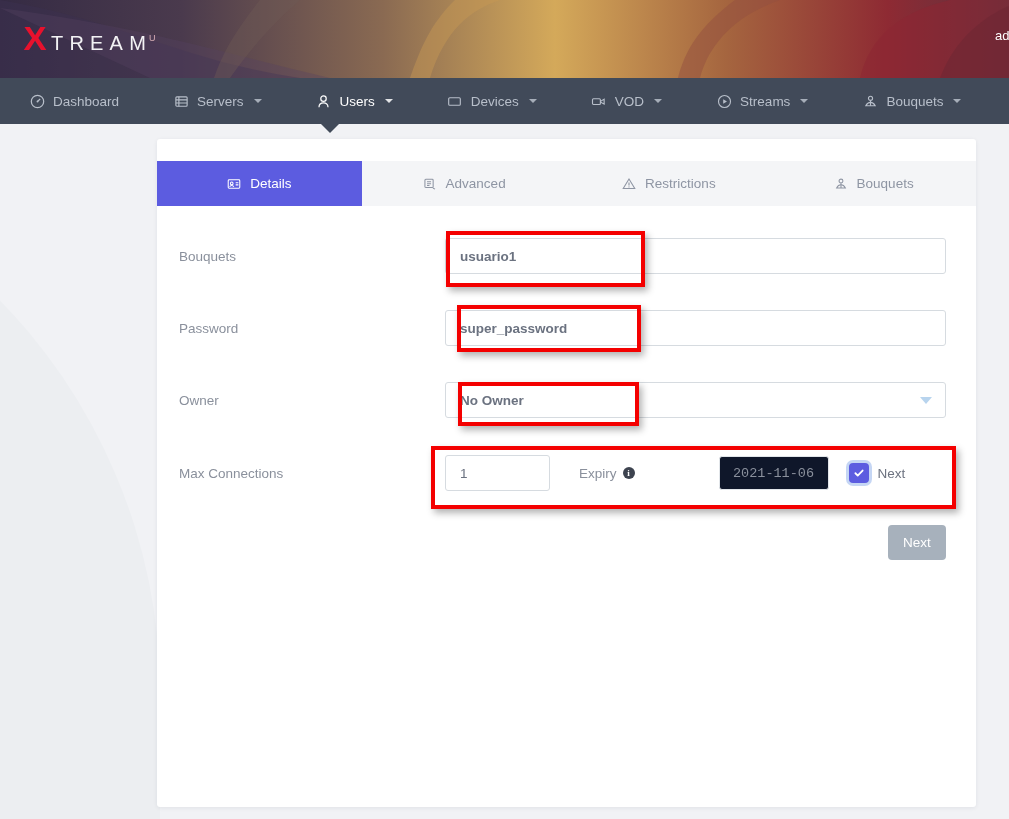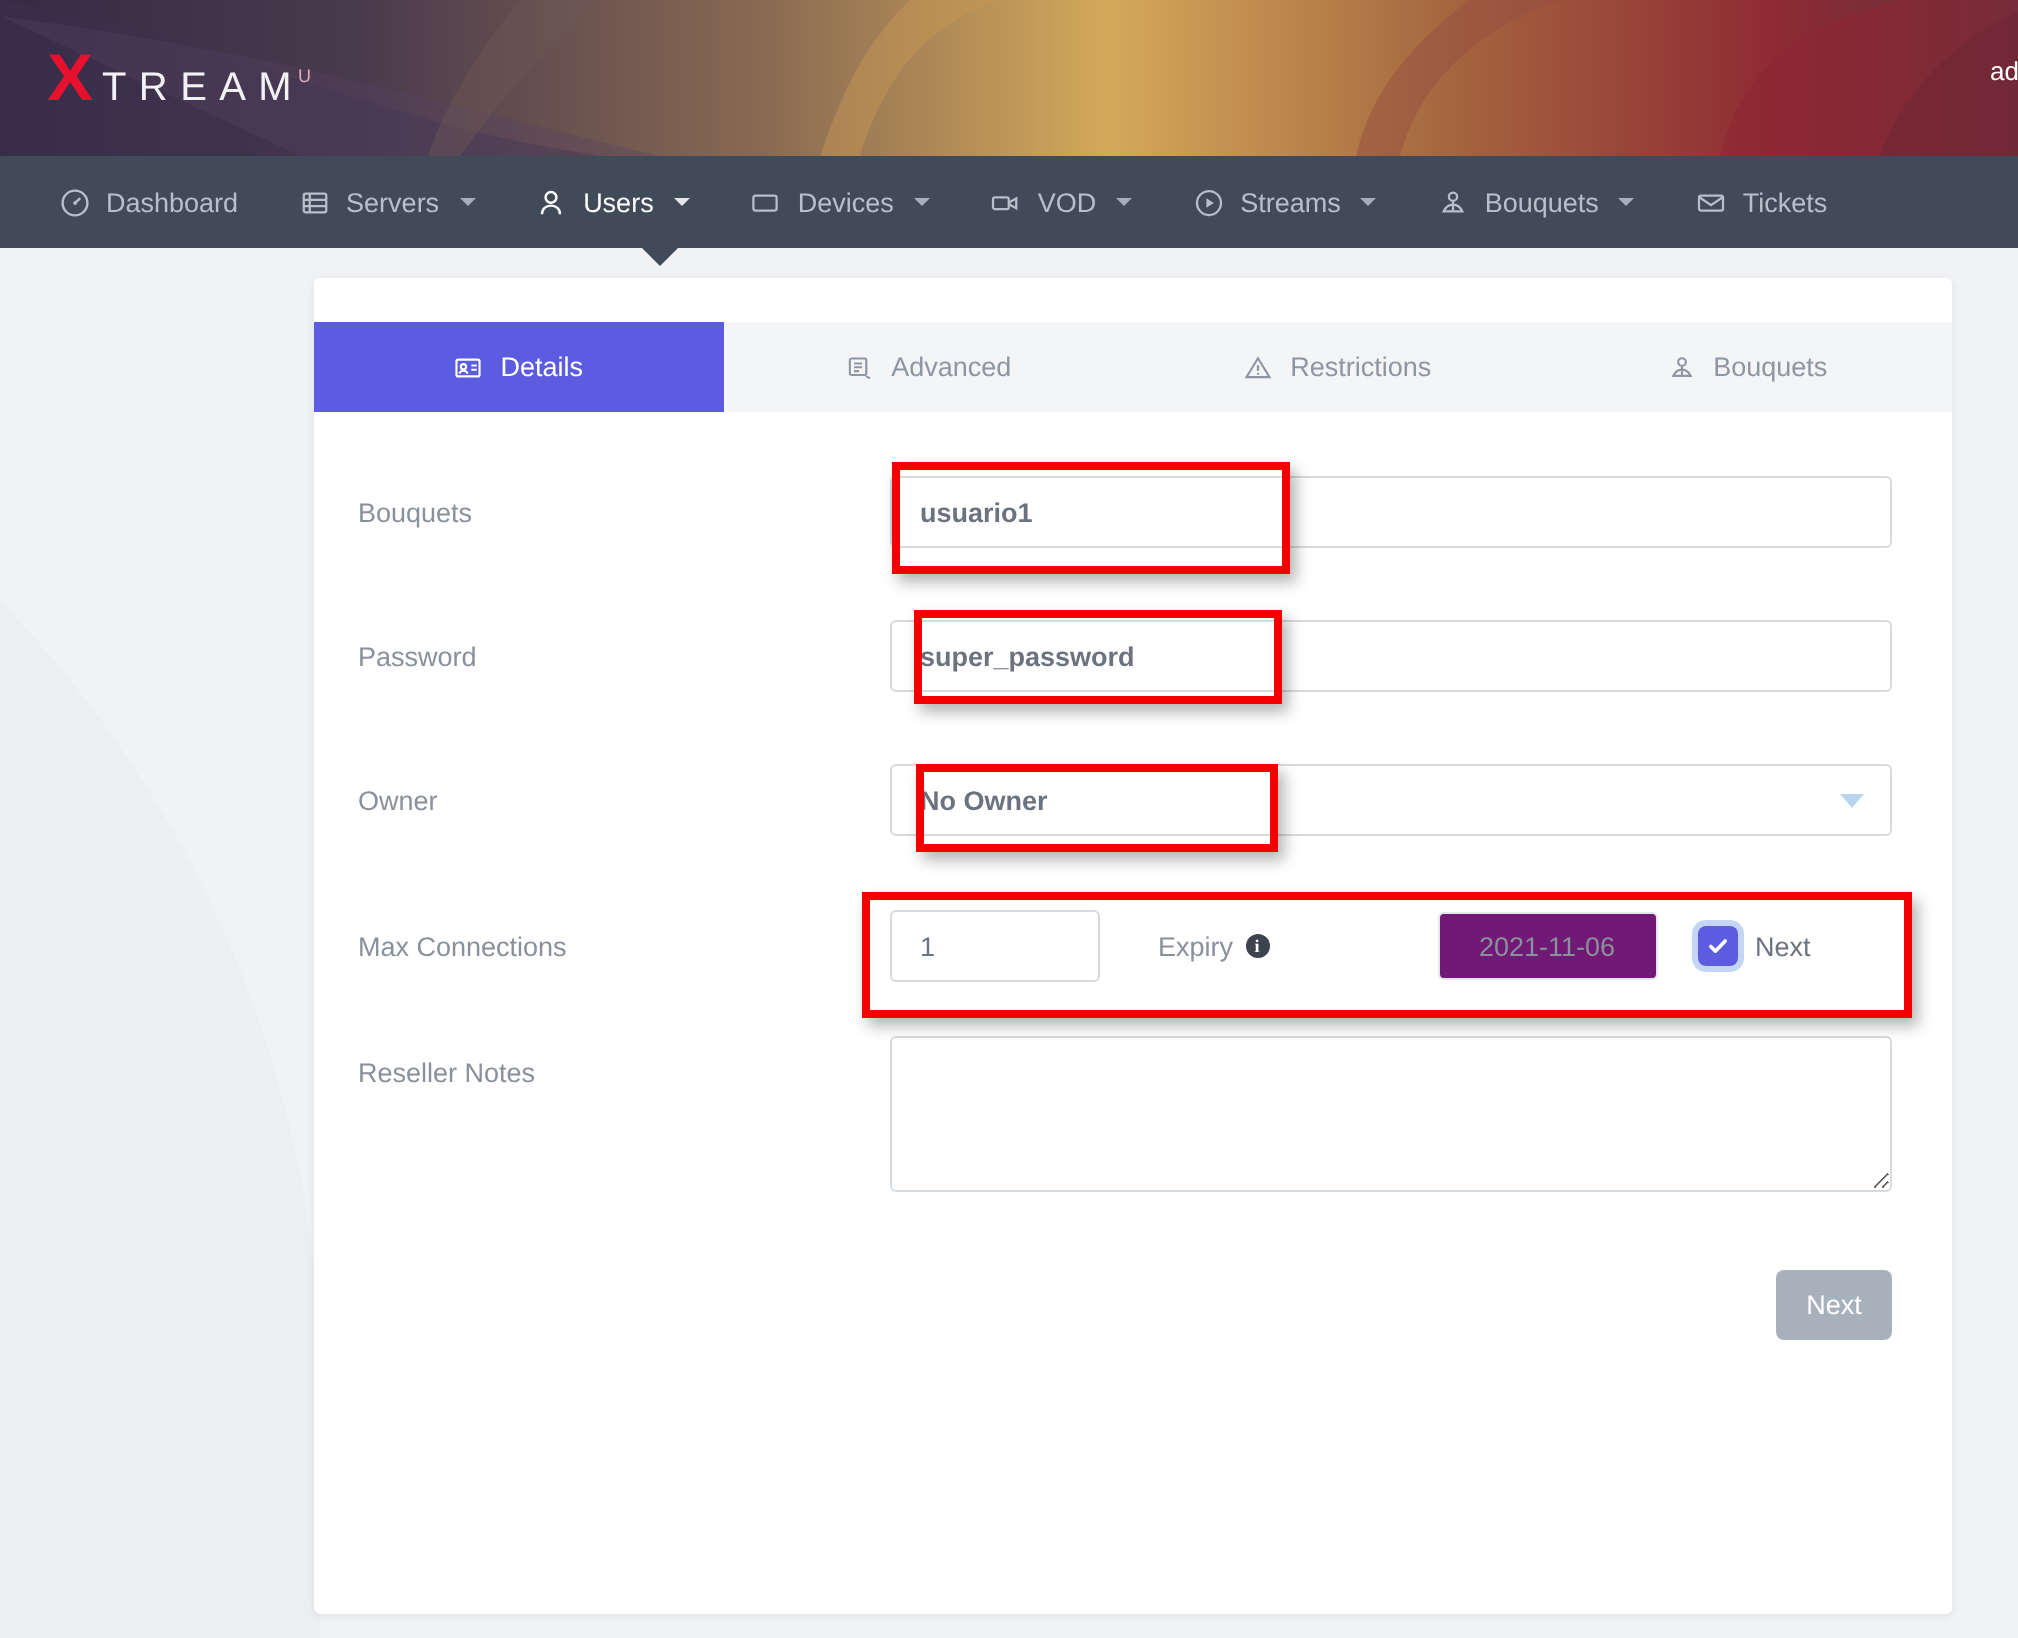--- a/index.html
+++ b/index.html
@@ -94,20 +94,21 @@
   .navbar {
     position: absolute;
     left: 0; top: 78px;
     width: 1009px;
     height: 46px;
     background: #414a59;
     z-index: 3;
     display: flex;
     align-items: center;
     padding-left: 14px;
+    gap: 24px;
   }
   .nav-item {
     display: flex;
     align-items: center;
     gap: 8px;
     height: 46px;
     padding: 0 15px;
     color: #b8bfca;
     font-size: 13.5px;
     cursor: pointer;
@@ -266,27 +267,27 @@
     font-family: "Liberation Serif", serif;
     display: inline-block;
   }
   .date-field {
     margin-left: 84px;
     width: 110px;
     flex: 0 0 110px;
     height: 34px;
     border: 1px solid #e2e6ea;
     border-radius: 3px;
-    background: #701a75;
+    background: #0f172a;
     color: #8a909c;
     font-size: 13.5px;
     display: flex;
     align-items: center;
     justify-content: center;
-    font-family: Liberation Sans, sans-serif;
+    font-family: Liberation Mono, monospace;
     outline: none;
     text-align: center;
   }
   .never-wrap {
     margin-left: 20px;
     display: flex;
     align-items: center;
     gap: 9px;
   }
   .cbx {
@@ -575,26 +576,20 @@
                   <path d="M2.8 7.3l2.7 2.7 5.7-5.9"></path>
                 </svg>
               </span>
               <span class="never-lbl">Next</span>
             </span>
           </div>
         </div>
       </div>
 
 
-      <div class="row" style="margin-top:27px;">
-        <div class="lbl">Reseller Notes</div>
-        <div class="ctl">
-          <textarea class="ta" style=""></textarea>
-        </div>
-      </div>
 
       <div class="next-row" style="margin-top:34px;">
         <button class="btn-next">Next</button>
       </div>
 
     </div>
   </div>
 
   <div class="anno" style="left:446px; top:231px; width:199px; height:56px;"></div>
 

